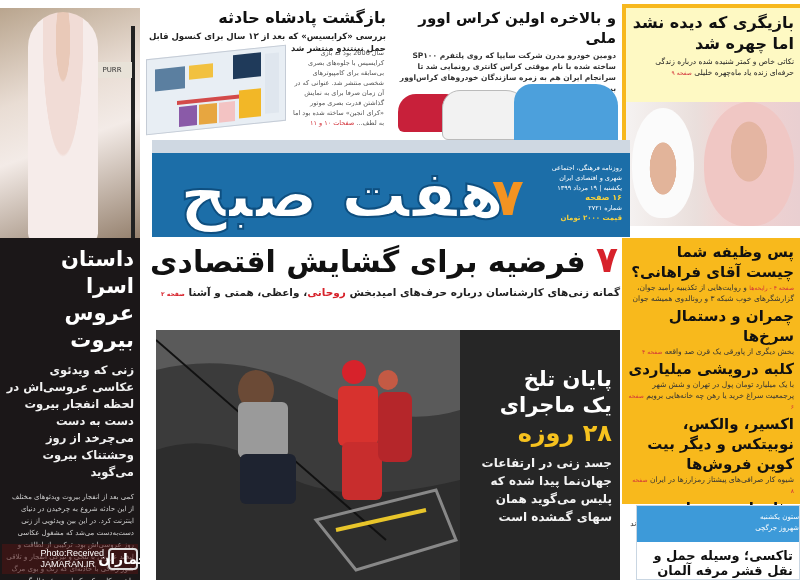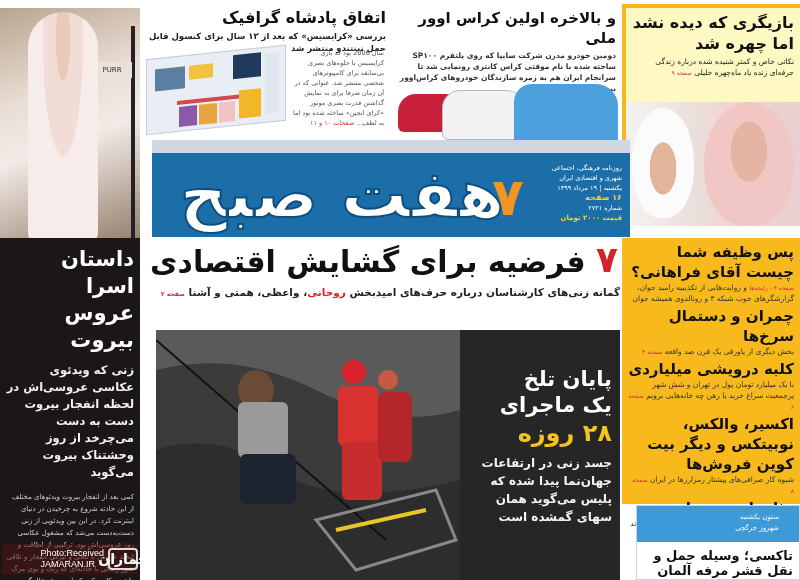--- a/index.html
+++ b/index.html
@@ -71,21 +71,21 @@
 
   
   .yellow-col { position: absolute; left: 622px; top: 238px; width: 178px; height: 266px; background: #f8b91c; padding: 4px 6px 0 6px; }
   .yellow-col h3 { font-size: 15px; font-weight: bold; line-height: 20px; color: #111; }
   .yellow-col .sub { font-size: 7.5px; line-height: 11px; color: #333; }
   .yellow-col .pg { color: #d2323a; font-size: 6px; }
   .yellow-col .gap { height: 2px; }
 
   
   .column-box { position: absolute; left: 636px; top: 505px; width: 164px; height: 75px; border: 1px solid #c9d6e2; }
-  .column-box .head { background: #3d9ad9; height: 36px; padding: 6px 20px 0 0; color: #fff; font-size: 7px; line-height: 11px; text-align: right; direction: rtl; }
+  .column-box .head { background: #3d9ad9; height: 36px; padding: 6px 0 0 0; color: #fff; font-size: 7px; line-height: 11px; text-align: right; direction: rtl; }
   .column-box .title { font-size: 13px; font-weight: bold; color: #111; padding: 6px 6px 0 6px; text-align: right; direction: rtl; }
   .column-box .ex { font-size: 6.5px; color: #666; padding: 5px 6px 0 6px; text-align: right; direction: rtl; }
 </style>
 </head>
 <body>
 
 <div class="left-photo">
   <div class="frame"></div>
   <div class="sign">PURR</div>
   <div class="person"></div>
@@ -100,21 +100,21 @@
   <div class="watermark">
     <div class="logo">جماران</div>
     <div class="wm-text" style="direction:ltr;text-align:left;">
       <div>Photo:Received</div>
       <div>JAMARAN.IR</div>
     </div>
   </div>
 </div>
 
 <div class="tech rtl">
-  <h3>اتفاق پادشاه گرافیک</h3>
+  <h3>بازگشت پادشاه حادثه</h3>
   <div class="sub">بررسی «کرایسیس» که بعد از ۱۳ سال برای کنسول قابل حمل نینتندو منتشر شد</div>
   <div class="shot">
     <i style="left:8px;top:10px;width:30px;height:22px;background:#5b7fa0;"></i>
     <i style="left:42px;top:10px;width:24px;height:14px;background:#f2c140;"></i>
     <i style="left:86px;top:4px;width:28px;height:24px;background:#1f3a5a;"></i>
     <i style="left:118px;top:6px;width:14px;height:60px;background:#dfe6ee;"></i>
     <i style="left:30px;top:44px;width:80px;height:4px;background:#d34a4a;"></i>
     <i style="left:32px;top:50px;width:18px;height:20px;background:#8a5aa8;"></i>
     <i style="left:52px;top:50px;width:18px;height:20px;background:#e7a640;"></i>
     <i style="left:72px;top:50px;width:16px;height:20px;background:#f3c3c3;"></i>

